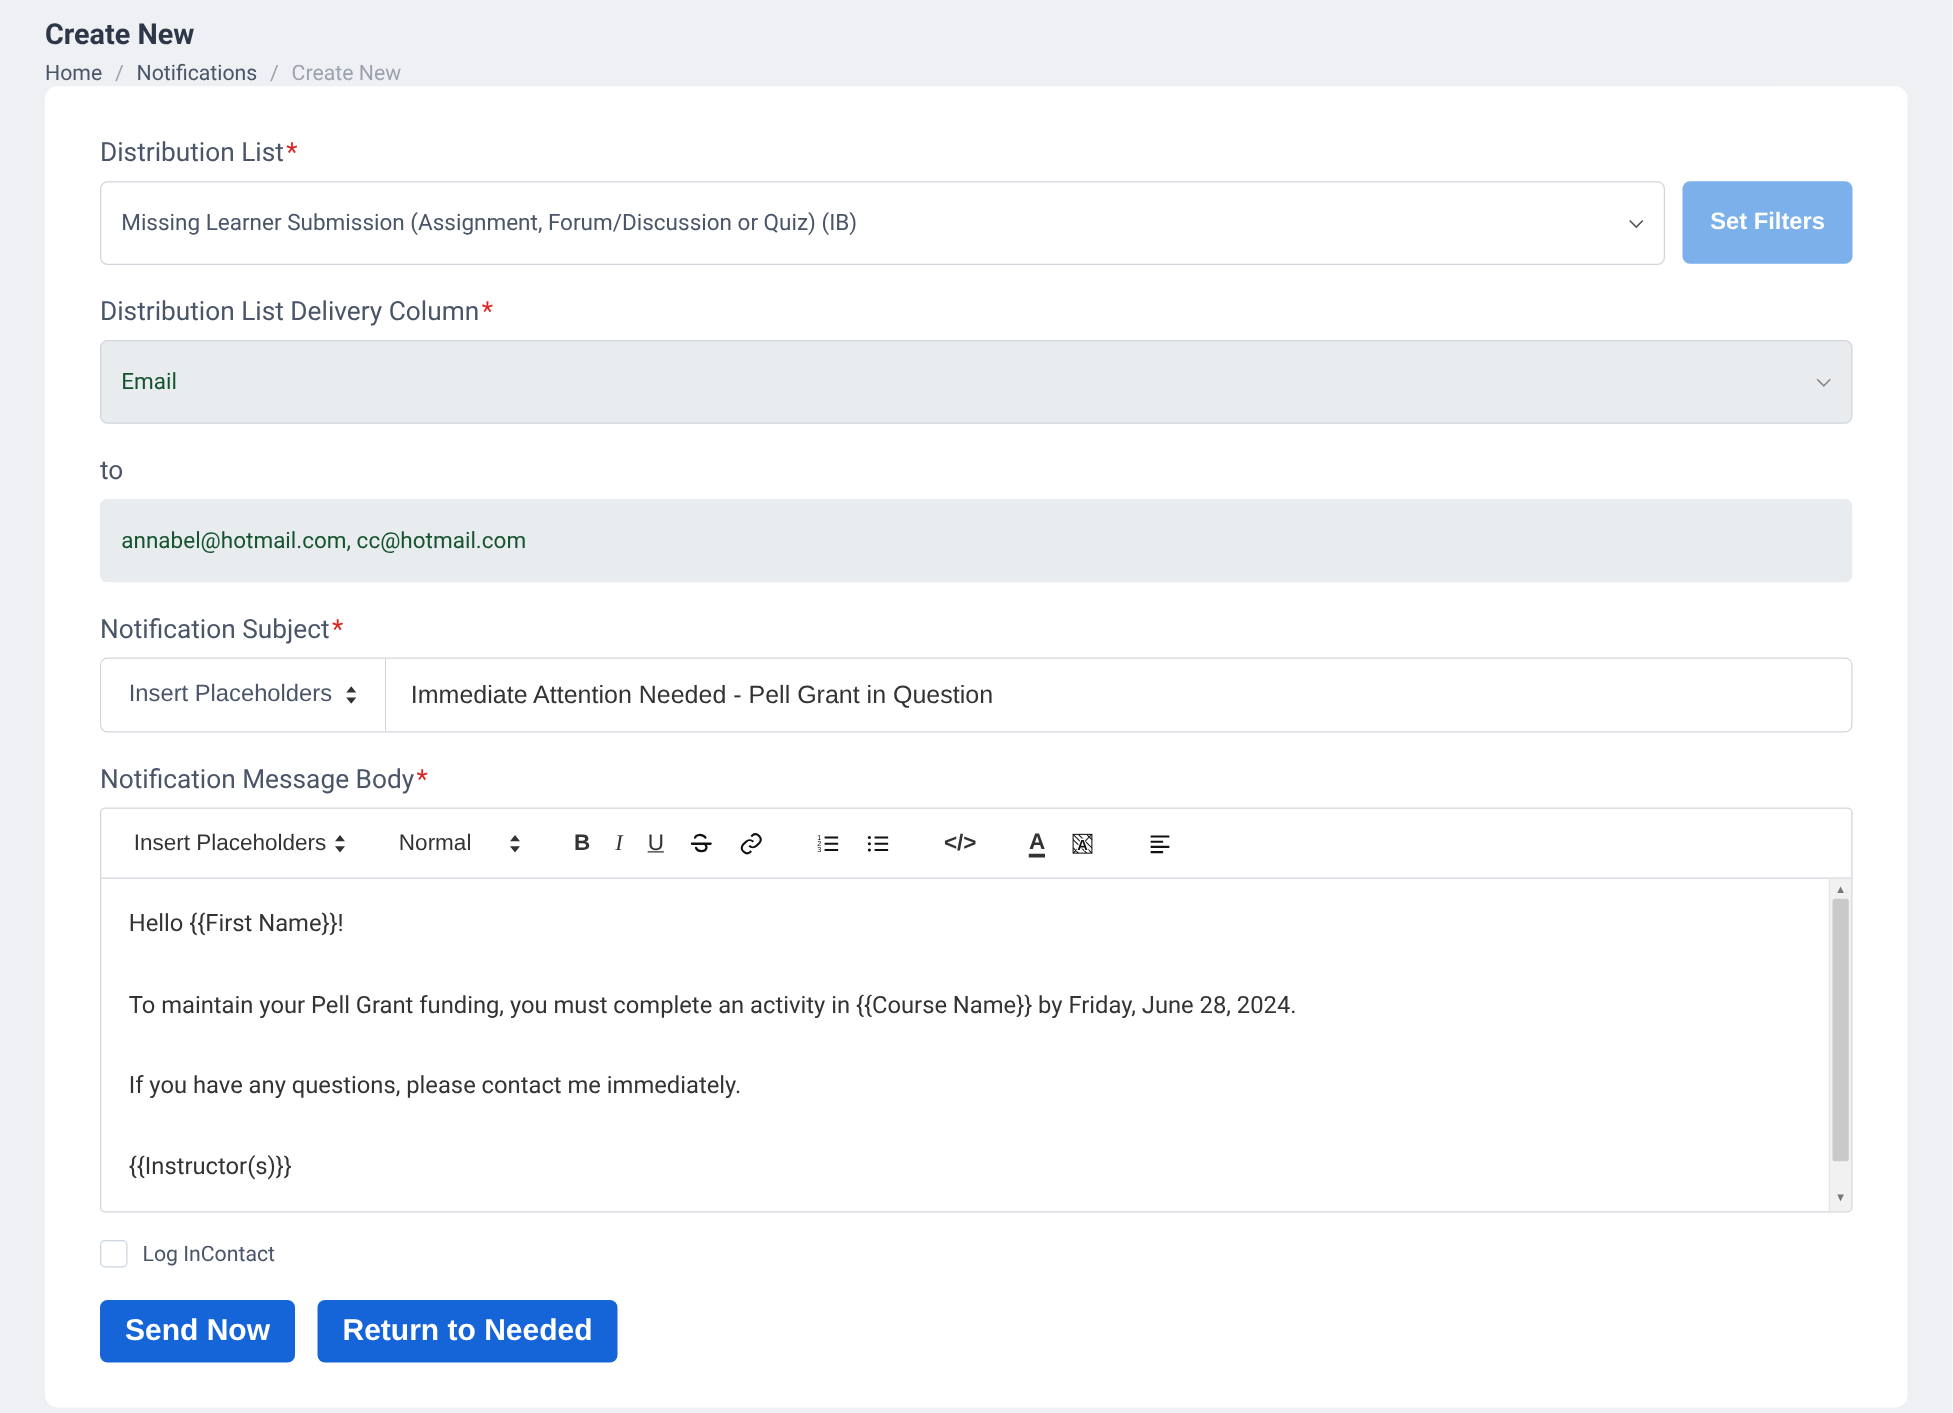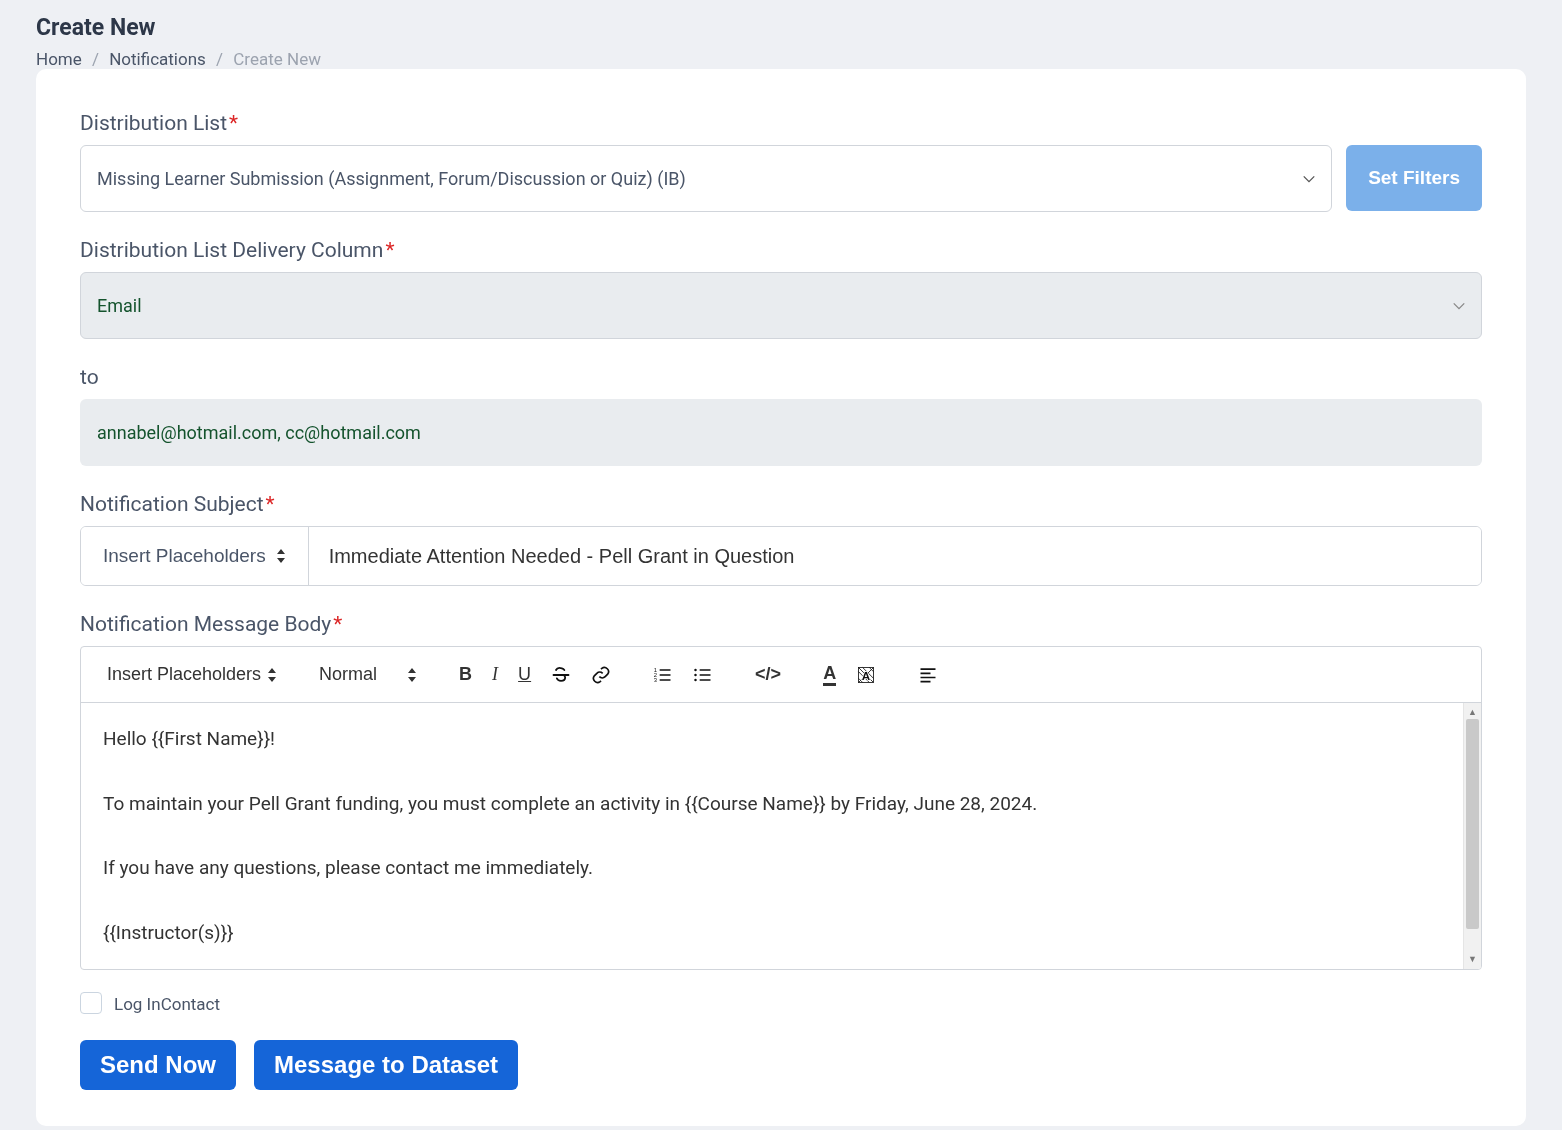--- a/index.html
+++ b/index.html
@@ -391,17 +391,17 @@
       </div>
     </div>
 
     <div class="checkbox-row">
       <div class="checkbox"></div>
       <span>Log InContact</span>
     </div>
 
     <div class="actions">
       <button class="btn btn-primary">Send Now</button>
-      <button class="btn btn-primary">Message to Dataset</button>
+      <button class="btn btn-primary">Return to Needed</button>
     </div>
 
   </div>
 </div>
 
 </body></html>

